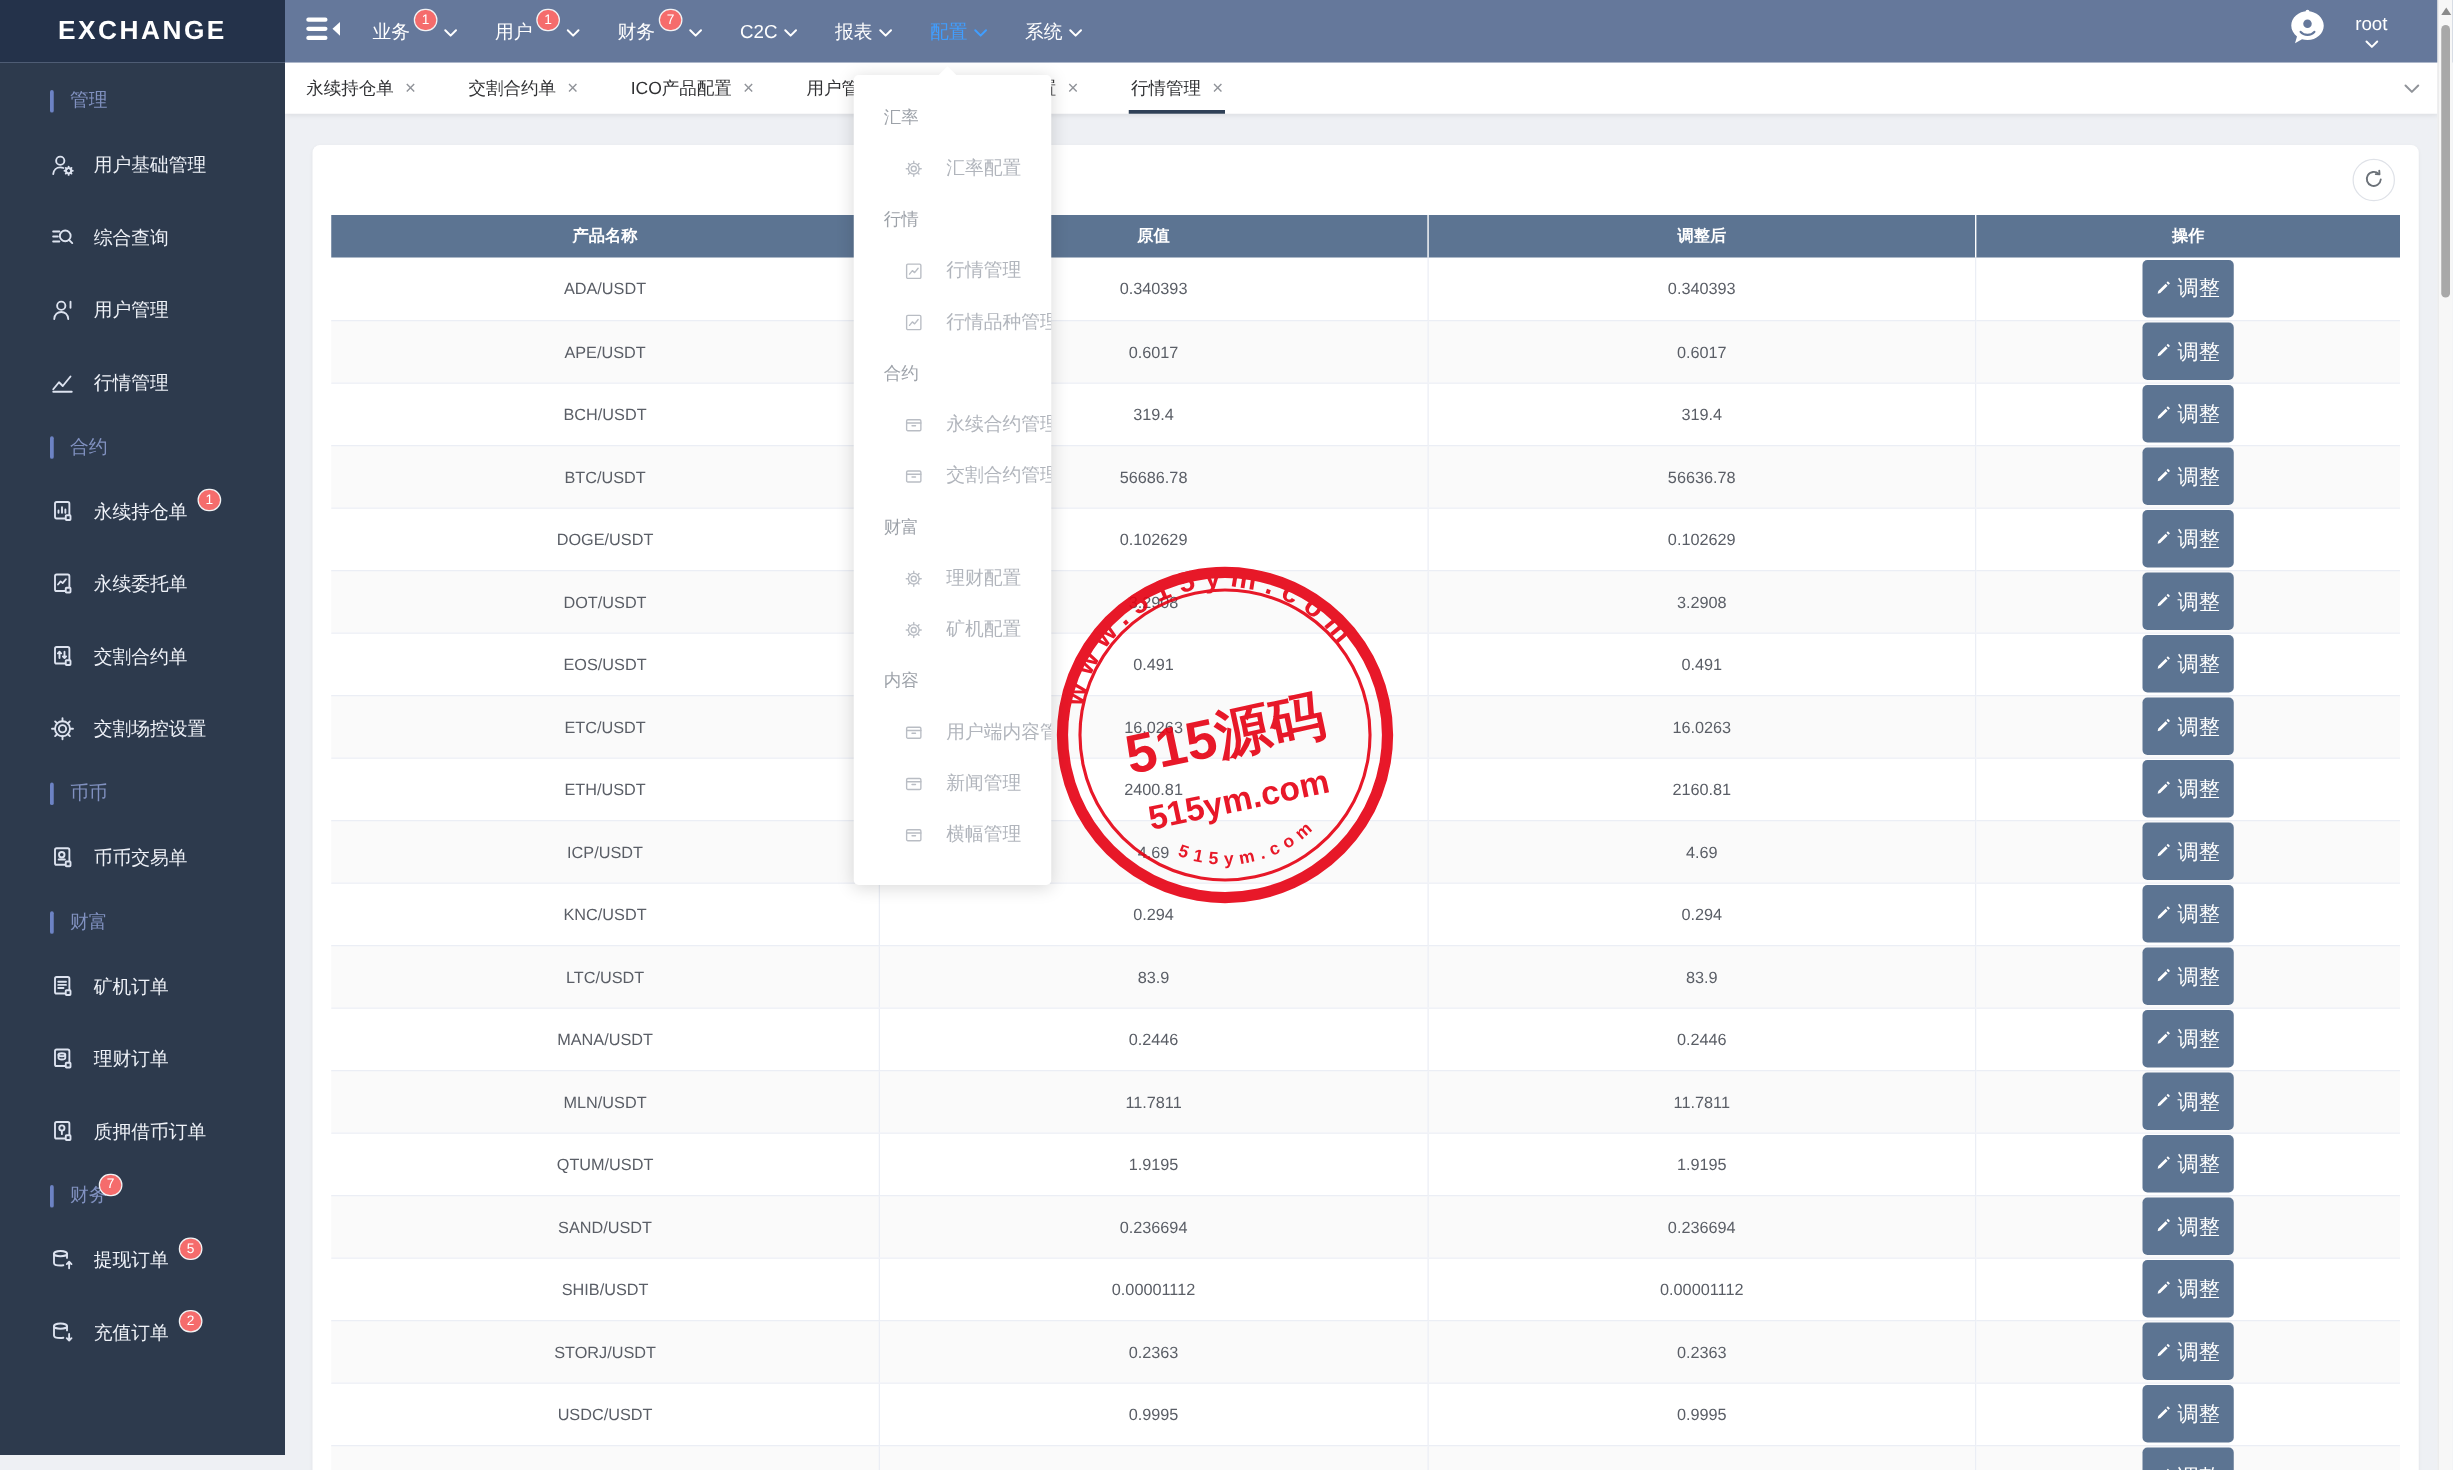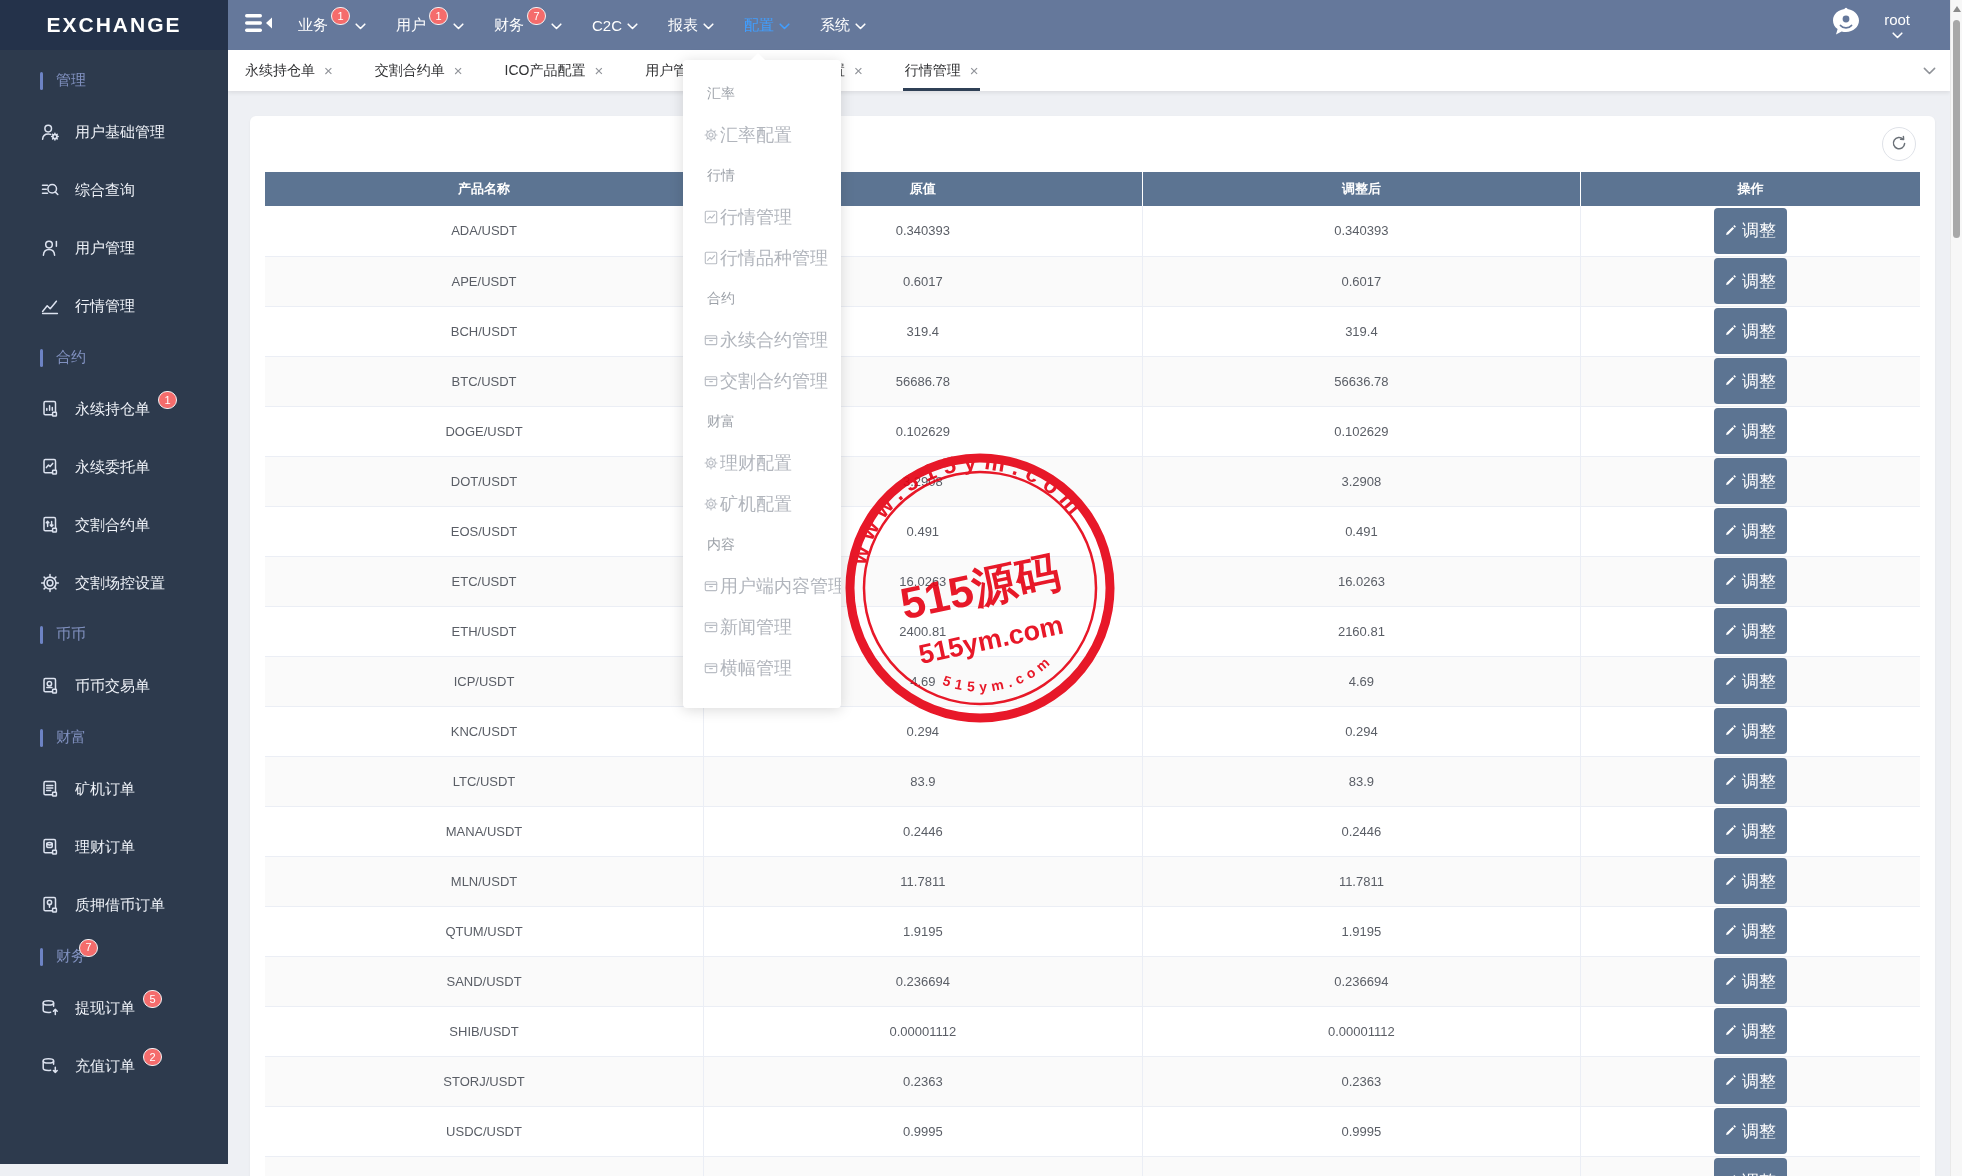--- a/index.html
+++ b/index.html
@@ -59,22 +59,22 @@
   tbody td + td{border-left:1px solid #ebeef5;}
   tbody tr:nth-child(even){background:#fafafa;}
   .adjust-btn{background:#5c7492;color:#fff;border:none;border-radius:4px;height:46px;padding:0 11px;
     font-size:17px;display:inline-flex;align-items:center;gap:5px;cursor:pointer;font-family:inherit;}
 
   
   .dropdown{position:absolute;left:683px;top:60px;width:158px;background:#fff;border-radius:4px;
     box-shadow:0 2px 14px rgba(0,0,0,.15);padding:13px 0 20px;z-index:60;}
   .dd-caret{position:absolute;top:-5px;left:70px;width:10px;height:10px;background:#fff;transform:rotate(45deg);}
   .dd-group-title{height:41px;display:flex;align-items:center;padding-left:24px;color:#9da2a9;font-size:14px;}
-  .dd-item{height:41px;display:flex;align-items:center;padding-left:21px;color:#b1b5bc;font-size:18px;
-    gap:2px;white-space:nowrap;overflow:hidden;cursor:pointer;}
+  .dd-item{height:41px;display:flex;align-items:center;padding-left:21px;color:#b1b5bc;font-size:15px;
+    gap:19px;white-space:nowrap;overflow:hidden;cursor:pointer;margin-left:20px;}
   .dd-item .ic{flex:0 0 14px;width:14px;height:14px;color:#b9bdc4;display:flex;}
 
   
   .watermark{position:absolute;left:840px;top:448px;width:280px;height:280px;z-index:40;opacity:.9;
     pointer-events:none;transform:rotate(-12deg);}
 
   
   .scrollbar{position:absolute;right:0;top:0;bottom:0;width:12px;background:#f7f7f7;
     border-left:1px solid #e9e9e9;z-index:80;}
   .sb-arrow{position:absolute;top:6px;left:50%;transform:translateX(-50%);width:0;height:0;

